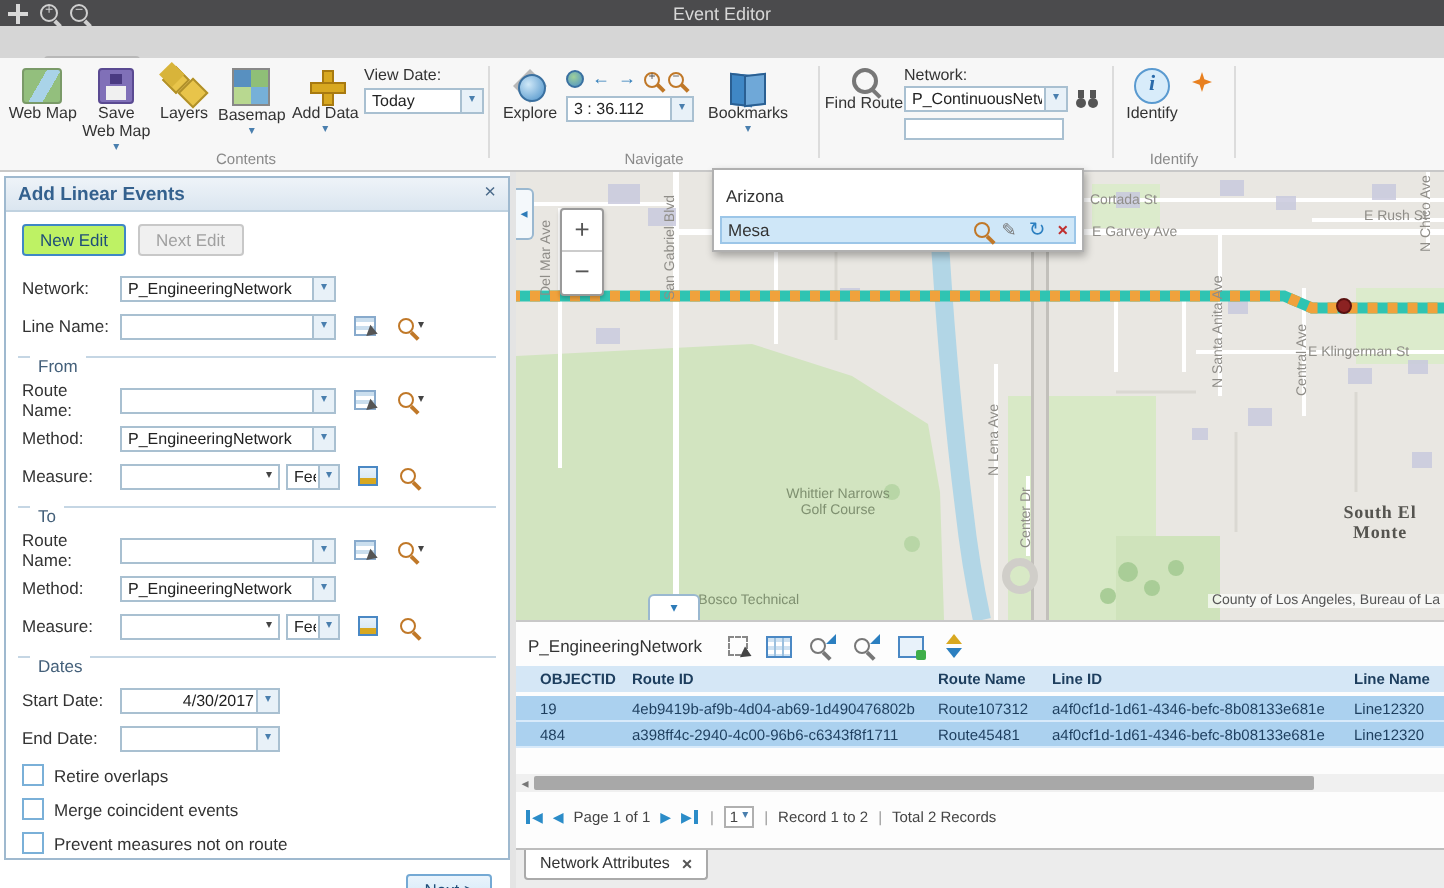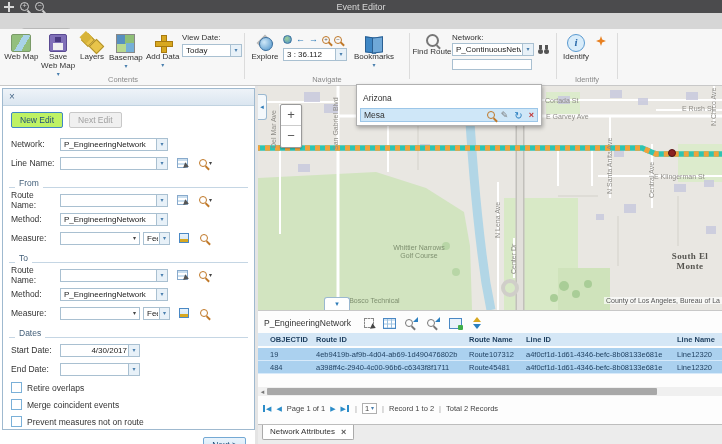--- a/index.html
+++ b/index.html
@@ -92,21 +92,21 @@
   .panel-close { font-size:10px; color:#4a6a8a; cursor:default; line-height:10px; }
   .btnrow { display:flex; gap:6px; margin:6px 8px 0 8px; }
   .btn { font-size:8.5px; padding:2px 8px; border:1px solid #74a9d4; background:linear-gradient(#eaf4fc,#cfe7f8); color:#1f4e79; border-radius:2px; }
   .btn.primary { border-color:#3f87c5; background:#bef264; }
   .btn.disabled { border-color:#c8c8c8; background:#f0f0f0; color:#a0a0a0; }
   .frow { display:flex; align-items:center; gap:3px; margin:5px 8px 0 8px; height:14px; }
   .frow .flabel { width:46px; flex:none; font-size:8.5px; color:#333; }
   .combo.w108 { width:108px; flex:none; padding-right:12px; }
   .combo.w80 { width:80px; flex:none;text-align:right; }
   .combo.w26 { width:27px; flex:none; padding-right:11px; }
-  .grouphead { display:flex; align-items:flex-end; margin:8px 6px 0 6px; gap:4px; }
+  .grouphead { display:flex; align-items:flex-start; margin:8px 6px 0 6px; gap:4px; }
   .grouphead::before { content:""; width:6px; height:1px; background:#c5d6e4; }
   .grouphead::after { content:""; flex:1; height:1px; background:#c5d6e4; }
   .grouphead .legend { font-size:8.5px; color:#44607a; }
   .selmap-icon { position:relative; width:11px; height:10px; border:1px solid #88aacc; background:repeating-linear-gradient(#cadeee 0 2px,#fff 2px 4px); }
   .selmap-icon::after { content:""; position:absolute; right:-2px; bottom:-2px; width:0; height:0; border-left:5px solid #555; border-top:3px solid transparent; border-bottom:3px solid transparent; transform:rotate(20deg); }
   .ruler-icon { position:relative; width:10px; height:10px; border:1px solid #4a88c4; background:linear-gradient(#e8f2fa,#d0e4f4); }
   .ruler-icon::after { content:""; position:absolute; left:0; bottom:0; width:100%; height:3px; background:#d8a820; }
   .zoomto { display:flex; align-items:center; gap:2px; }
   .cbrow { display:flex; align-items:center; gap:5px; margin:6px 8px 0 8px; }
   .cbbox { width:11px; height:11px; border:1px solid #7ab0d8; background:#fff; flex:none; }
@@ -304,20 +304,21 @@
         </div>
         <span class="burst-icon" style="margin-top:7px"></span>
       </div>
       <div class="glabel">Identify</div>
     </div>
     <div class="vsep"></div>
   </div>
 
   <div class="panel">
     <div class="panel-header">
+      <span class="panel-title">Add Linear Events</span>
       <span class="panel-close">×</span>
     </div>
     <div class="btnrow">
       <span class="btn primary">New Edit</span>
       <span class="btn disabled">Next Edit</span>
     </div>
 
     <div class="frow" style="margin-top:9px">
       <span class="flabel">Network:</span>
       <div class="combo w108">

